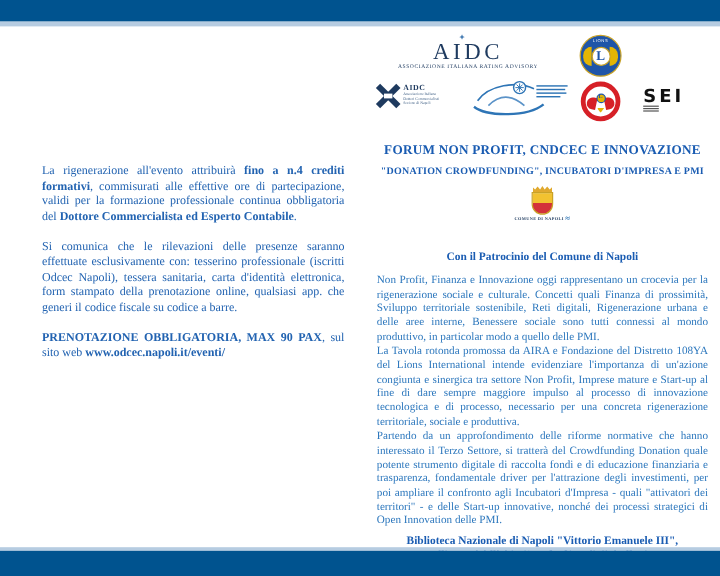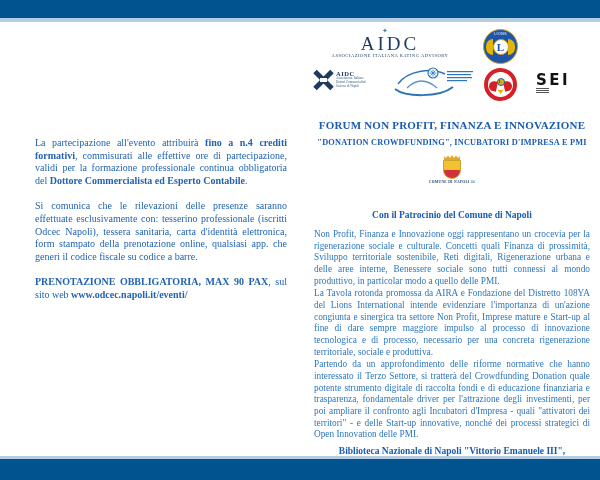--- a/index.html
+++ b/index.html
@@ -98,21 +98,21 @@
 </style>
 </head>
 <body>
 
 <div class="page">
 
   <div class="bar-top"></div>
   <div class="strip-top"></div>
 
   <div class="left-col">
-    <p><span>La partecipazione all'evento attribuirà </span><b>fino a n.4 crediti formativi</b><span>, commisurati alle effettive ore di partecipazione, validi per la formazione professionale continua obbligatoria del </span><b>Dottore Commercialista ed Esperto Contabile</b><span>.</span></p>
+    <p><span>La rigenerazione all'evento attribuirà </span><b>fino a n.4 crediti formativi</b><span>, commisurati alle effettive ore di partecipazione, validi per la formazione professionale continua obbligatoria del </span><b>Dottore Commercialista ed Esperto Contabile</b><span>.</span></p>
     <p><span>Si comunica che le rilevazioni delle presenze saranno effettuate esclusivamente con: tesserino professionale (iscritti Odcec Napoli), tessera sanitaria, carta d'identità elettronica, form stampato della prenotazione online, qualsiasi app. che generi il codice fiscale su codice a barre.</span></p>
     <p><b>PRENOTAZIONE OBBLIGATORIA, MAX 90 PAX</b><span>, sul sito web </span><b>www.odcec.napoli.it/eventi/</b></p>
   </div>
 
   <div class="right-col">
 
     <div class="logos">
 
       <div class="logo aira">
         <span class="aira-star">✦</span>
@@ -166,21 +166,21 @@
         <div class="sei-name">SEI</div>
         <div class="sei-lines">
           <div class="sei-line"></div>
           <div class="sei-line"></div>
           <div class="sei-line"></div>
         </div>
       </div>
 
     </div>
 
-    <div class="title">FORUM NON PROFIT, FINANZA E INNOVAZIONE</div>
+    <div class="title">FORUM NON PROFIT, CNDCEC E INNOVAZIONE</div>
     <div class="subtitle">"DONATION CROWDFUNDING", INCUBATORI D'IMPRESA E PMI</div>
 
     <div class="comune">
       <div class="crown"></div>
       <div class="shield"></div>
       <div class="comune-caption">
         <span>COMUNE DI NAPOLI</span>
         <span class="comune-wave">≈</span>
       </div>
     </div>

